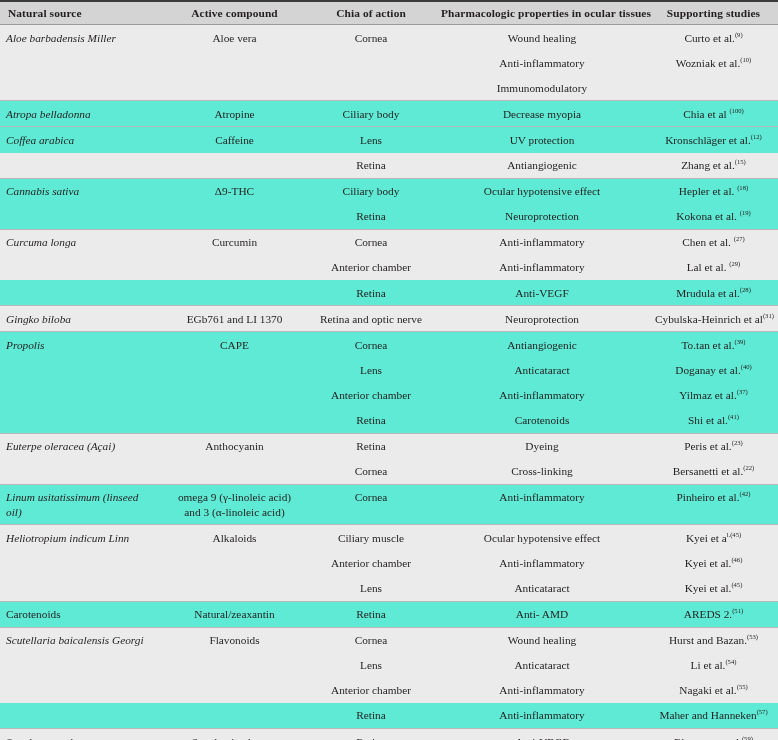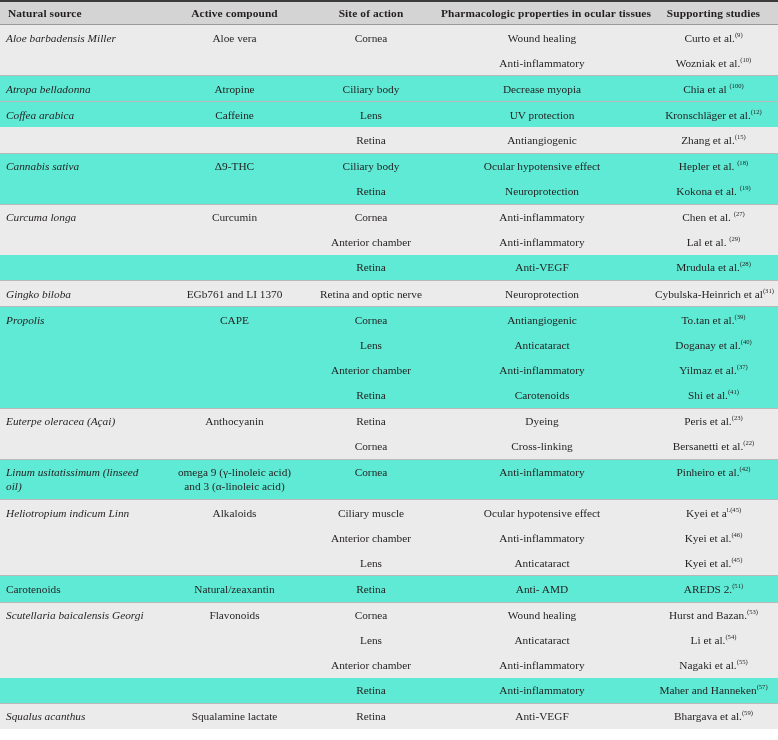--- a/index.html
+++ b/index.html
@@ -74,40 +74,47 @@
       <col class="c0">
         <col class="c1">
         <col class="c2">
         <col class="c3">
         <col class="c4">
     </colgroup>
     <thead>
       <tr class="hdr-row">
         <th class="left">Natural source</th>
         <th>Active compound</th>
-        <th>Site of action</th>
+        <th>Chia of action</th>
         <th>Pharmacologic properties in ocular tissues</th>
         <th>Supporting studies</th>
       </tr>
     </thead>
     <tbody id="tbody">
         <tr class="band">
           <td class="left"><span class="ital">Aloe barbadensis Miller</span></td>
           <td><span>Aloe vera</span></td>
           <td><span class="nowrap">Cornea</span></td>
           <td><span class="nowrap">Wound healing</span></td>
           <td><span class="nowrap"><span>Curto et al.</span><sup>(9)</sup></span></td>
         </tr>
         <tr class="band">
           <td class="left"></td>
           <td></td>
           <td></td>
           <td><span class="nowrap">Anti-inflammatory</span></td>
           <td><span class="nowrap"><span>Wozniak et al.</span><sup>(10)</sup></span></td>
         </tr>
+        <tr class="band">
+          <td class="left"></td>
+          <td></td>
+          <td></td>
+          <td><span class="nowrap">Immunomodulatory</span></td>
+          <td></td>
+        </tr>
         <tr class="plain rule">
           <td class="left"><span class="ital">Atropa belladonna</span></td>
           <td><span>Atropine</span></td>
           <td><span class="nowrap">Ciliary body</span></td>
           <td><span class="nowrap">Decrease myopia</span></td>
           <td><span class="nowrap"><span>Chia et al </span><sup>(100)</sup></span></td>
         </tr>
         <tr class="plain rule">
           <td class="left"><span class="ital">Coffea arabica</span></td>
           <td><span>Caffeine</span></td>

